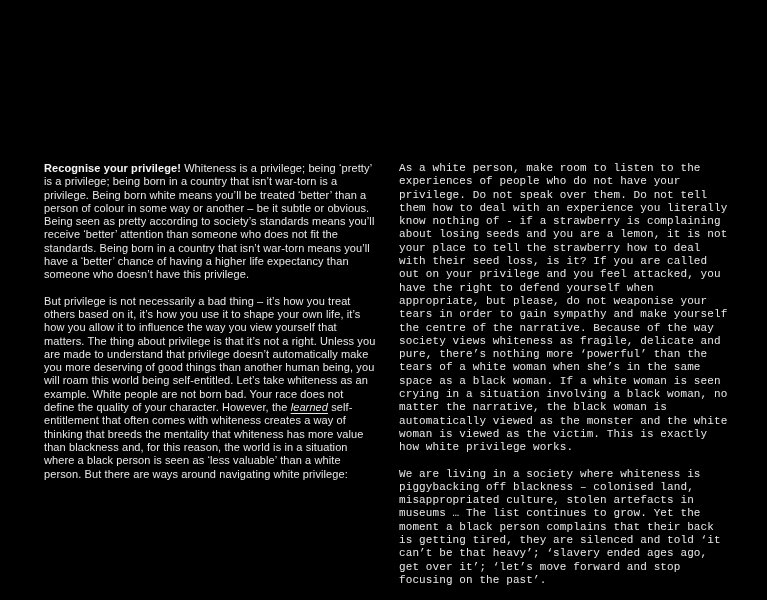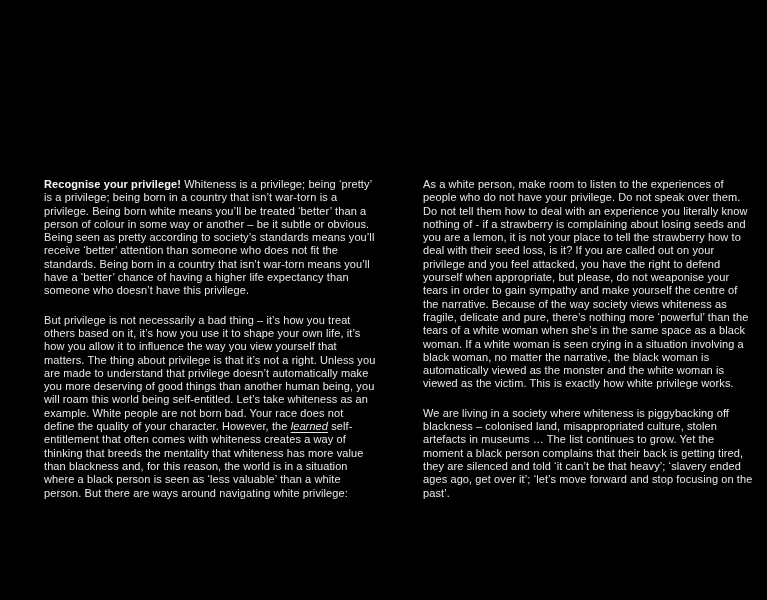--- a/index.html
+++ b/index.html
@@ -23,23 +23,23 @@
   .col {
     position: absolute;
     top: 162px;
     width: 332px;
     font-size: 11px;
     line-height: 13.3px;
     letter-spacing: 0.1px;
     text-align: left;
   }
   .col-left  { left: 44px;  }
-  .col-right { left: 423px; }
+  .col-right { left: 399px; font-family: Liberation Mono, monospace; }
   .col p {
-    margin: 16px 0 13px 0;
+    margin: 0 0 13px 0;
   }
   .lead {
     font-weight: bold;
     color: #f5f5f5;
   }
   .u {
     text-decoration: underline;
     text-underline-offset: 2px;
     font-style: italic;
   }

